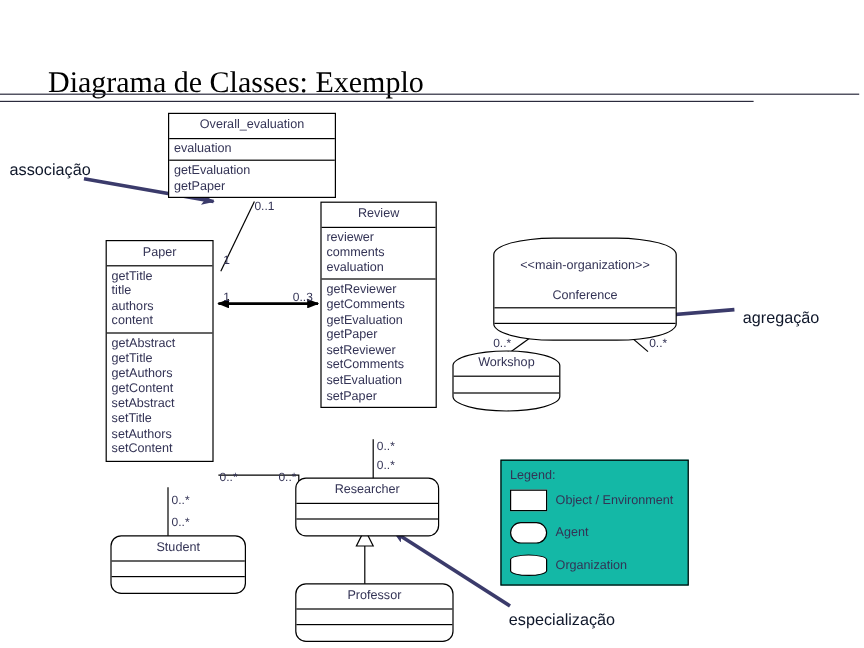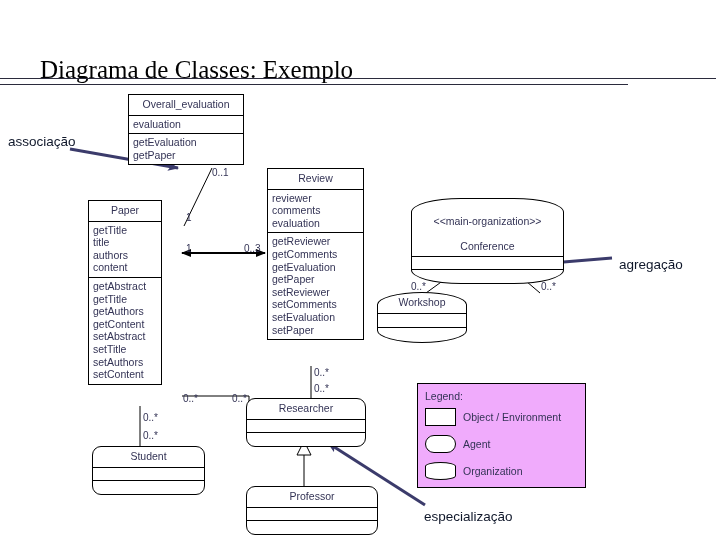--- a/index.html
+++ b/index.html
@@ -90,24 +90,24 @@
     font-size: 13.5px;
     line-height: 16px;
     color: #0f172a;
     white-space: nowrap;
   }
 
   
   .legend {
     position: absolute;
     left: 417px; top: 383px;
-    width: 169px; height: 105px;
+    width: 157px; height: 105px;
     box-sizing: border-box;
     border: 1px solid #000000;
-    background: #f0abfc;
+    background: #14b8a6;
   }
   .legend-title {
     position: absolute;
     left: 7px; top: 6px;
     font-size: 10.5px;
     color: #333355;
   }
   .legend-row { position: absolute; left: 7px; height: 20px; }
   .legend-row.r1 { top: 24px; }
   .legend-row.r2 { top: 51px; }
@@ -188,28 +188,28 @@
       <line x1="70" y1="149" x2="178" y2="168" stroke="#3b3b6b" stroke-width="3" marker-end="url(#noteArrow)"></line>
     </g>
     <g>
       <line x1="612" y1="258" x2="527" y2="265" stroke="#3b3b6b" stroke-width="3" marker-end="url(#noteArrow)"></line>
     </g>
     <g>
       <line x1="425" y1="505" x2="328" y2="443" stroke="#3b3b6b" stroke-width="3" marker-end="url(#noteArrow)"></line>
     </g>
   </svg>
 
-  <div class="uml shape-object" style="left:128px; top:94px; width:116px;">
+  <div class="uml shape-object" style="left:140px; top:94px; width:140px;">
     <div class="sec name">Overall_evaluation</div>
     <div class="sec attr">evaluation</div>
     <div class="sec attr">getEvaluation
 getPaper</div>
   </div>
 
-  <div class="uml shape-object" style="left:88px; top:200px; width:74px;">
+  <div class="uml shape-object" style="left:88px; top:200px; width:90px;">
     <div class="sec name">Paper</div>
     <div class="sec attr">getTitle
 title
 authors
 content</div>
     <div class="sec attr">getAbstract
 getTitle
 getAuthors
 getContent
 setAbstract

